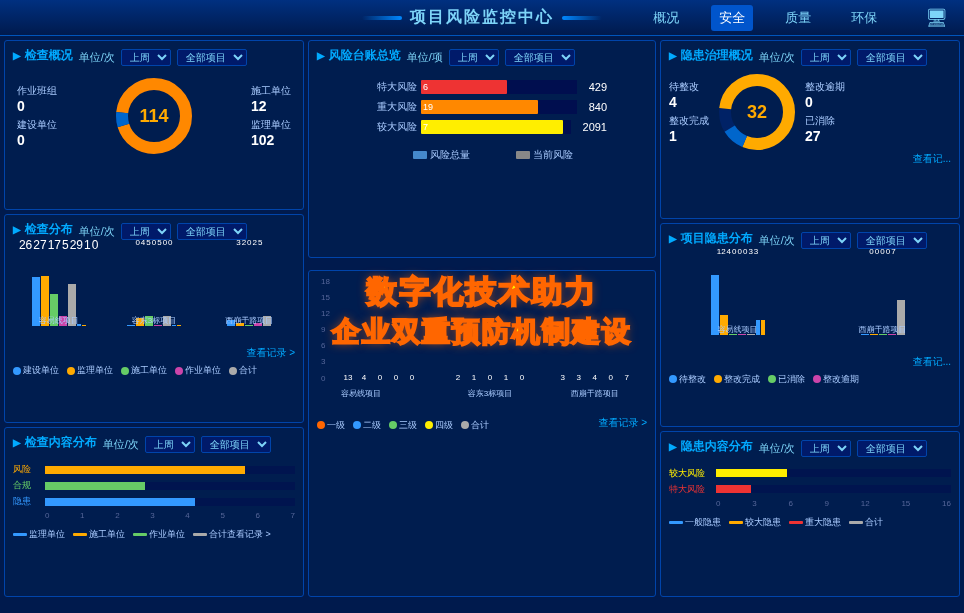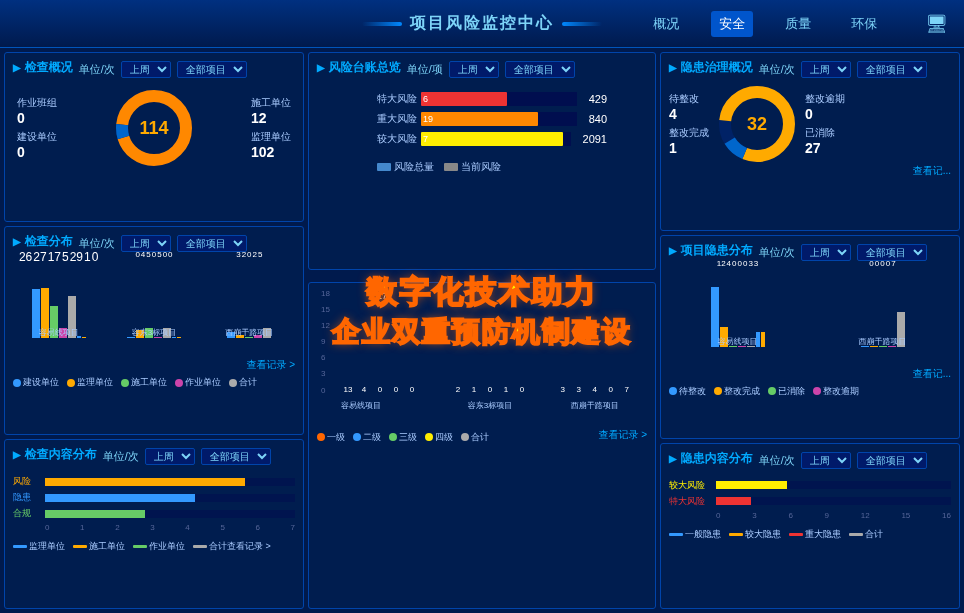--- a/index.html
+++ b/index.html
@@ -9,21 +9,21 @@
       background: #001a4d;
       font-family: 'Microsoft YaHei', sans-serif;
       color: #7dd4f8;
       overflow: hidden;
       position: relative;
     }
 
     
     .header {
       width: 100%;
-      height: 48px;
+      height: 36px;
       background: linear-gradient(180deg, #003080 0%, #001a4d 100%);
       display: flex;
       align-items: center;
       justify-content: space-between;
       padding: 11px 16px;
       border-bottom: 1px solid #0055bb;
       position: relative;
     }
     .header-title {
       position: absolute;
@@ -208,20 +208,21 @@
       display: flex;
       gap: 10px;
       font-size: 10px;
       color: #aaccff;
       margin-top: 4px;
     }
     .legend-item {
       display: flex;
       align-items: center;
       gap: 3px;
+      margin-left: 36px;
     }
     .legend-box {
       width: 14px;
       height: 8px;
       border-radius: 1px;
     }
 
     
     .overlay-text {
       position: absolute;
@@ -470,29 +471,29 @@
       </div>
 
       <div style="padding:4px 0;">
         <div style="display:flex;align-items:center;gap:2px;margin-bottom:3px;">
           <div style="font-size:9px;color:#ffaa00;width:30px;">风险</div>
           <div style="flex:1;height:8px;background:rgba(0,0,80,0.3);display:flex;">
             <div style="width:80%;height:100%;background:#ffaa00;"></div>
           </div>
         </div>
         <div style="display:flex;align-items:center;gap:2px;margin-bottom:3px;">
+          <div style="font-size:9px;color:#66cc66;width:30px;">合规</div>
+          <div style="flex:1;height:8px;background:rgba(0,0,80,0.3);display:flex;">
+            <div style="width:40%;height:100%;background:#66cc66;"></div>
+          </div>
+        </div>
+        <div style="display:flex;align-items:center;gap:2px;margin-bottom:3px;">
           <div style="font-size:9px;color:#3399ff;width:30px;">隐患</div>
           <div style="flex:1;height:8px;background:rgba(0,0,80,0.3);display:flex;">
             <div style="width:60%;height:100%;background:#3399ff;"></div>
-          </div>
-        </div>
-        <div style="display:flex;align-items:center;gap:2px;margin-bottom:3px;">
-          <div style="font-size:9px;color:#66cc66;width:30px;">合规</div>
-          <div style="flex:1;height:8px;background:rgba(0,0,80,0.3);display:flex;">
-            <div style="width:40%;height:100%;background:#66cc66;"></div>
           </div>
         </div>
 
         <div style="display:flex;justify-content:space-between;font-size:8px;color:#556699;margin-top:2px;padding-left:32px;">
           <span>0</span>
             <span>1</span>
             <span>2</span>
             <span>3</span>
             <span>4</span>
             <span>5</span>

